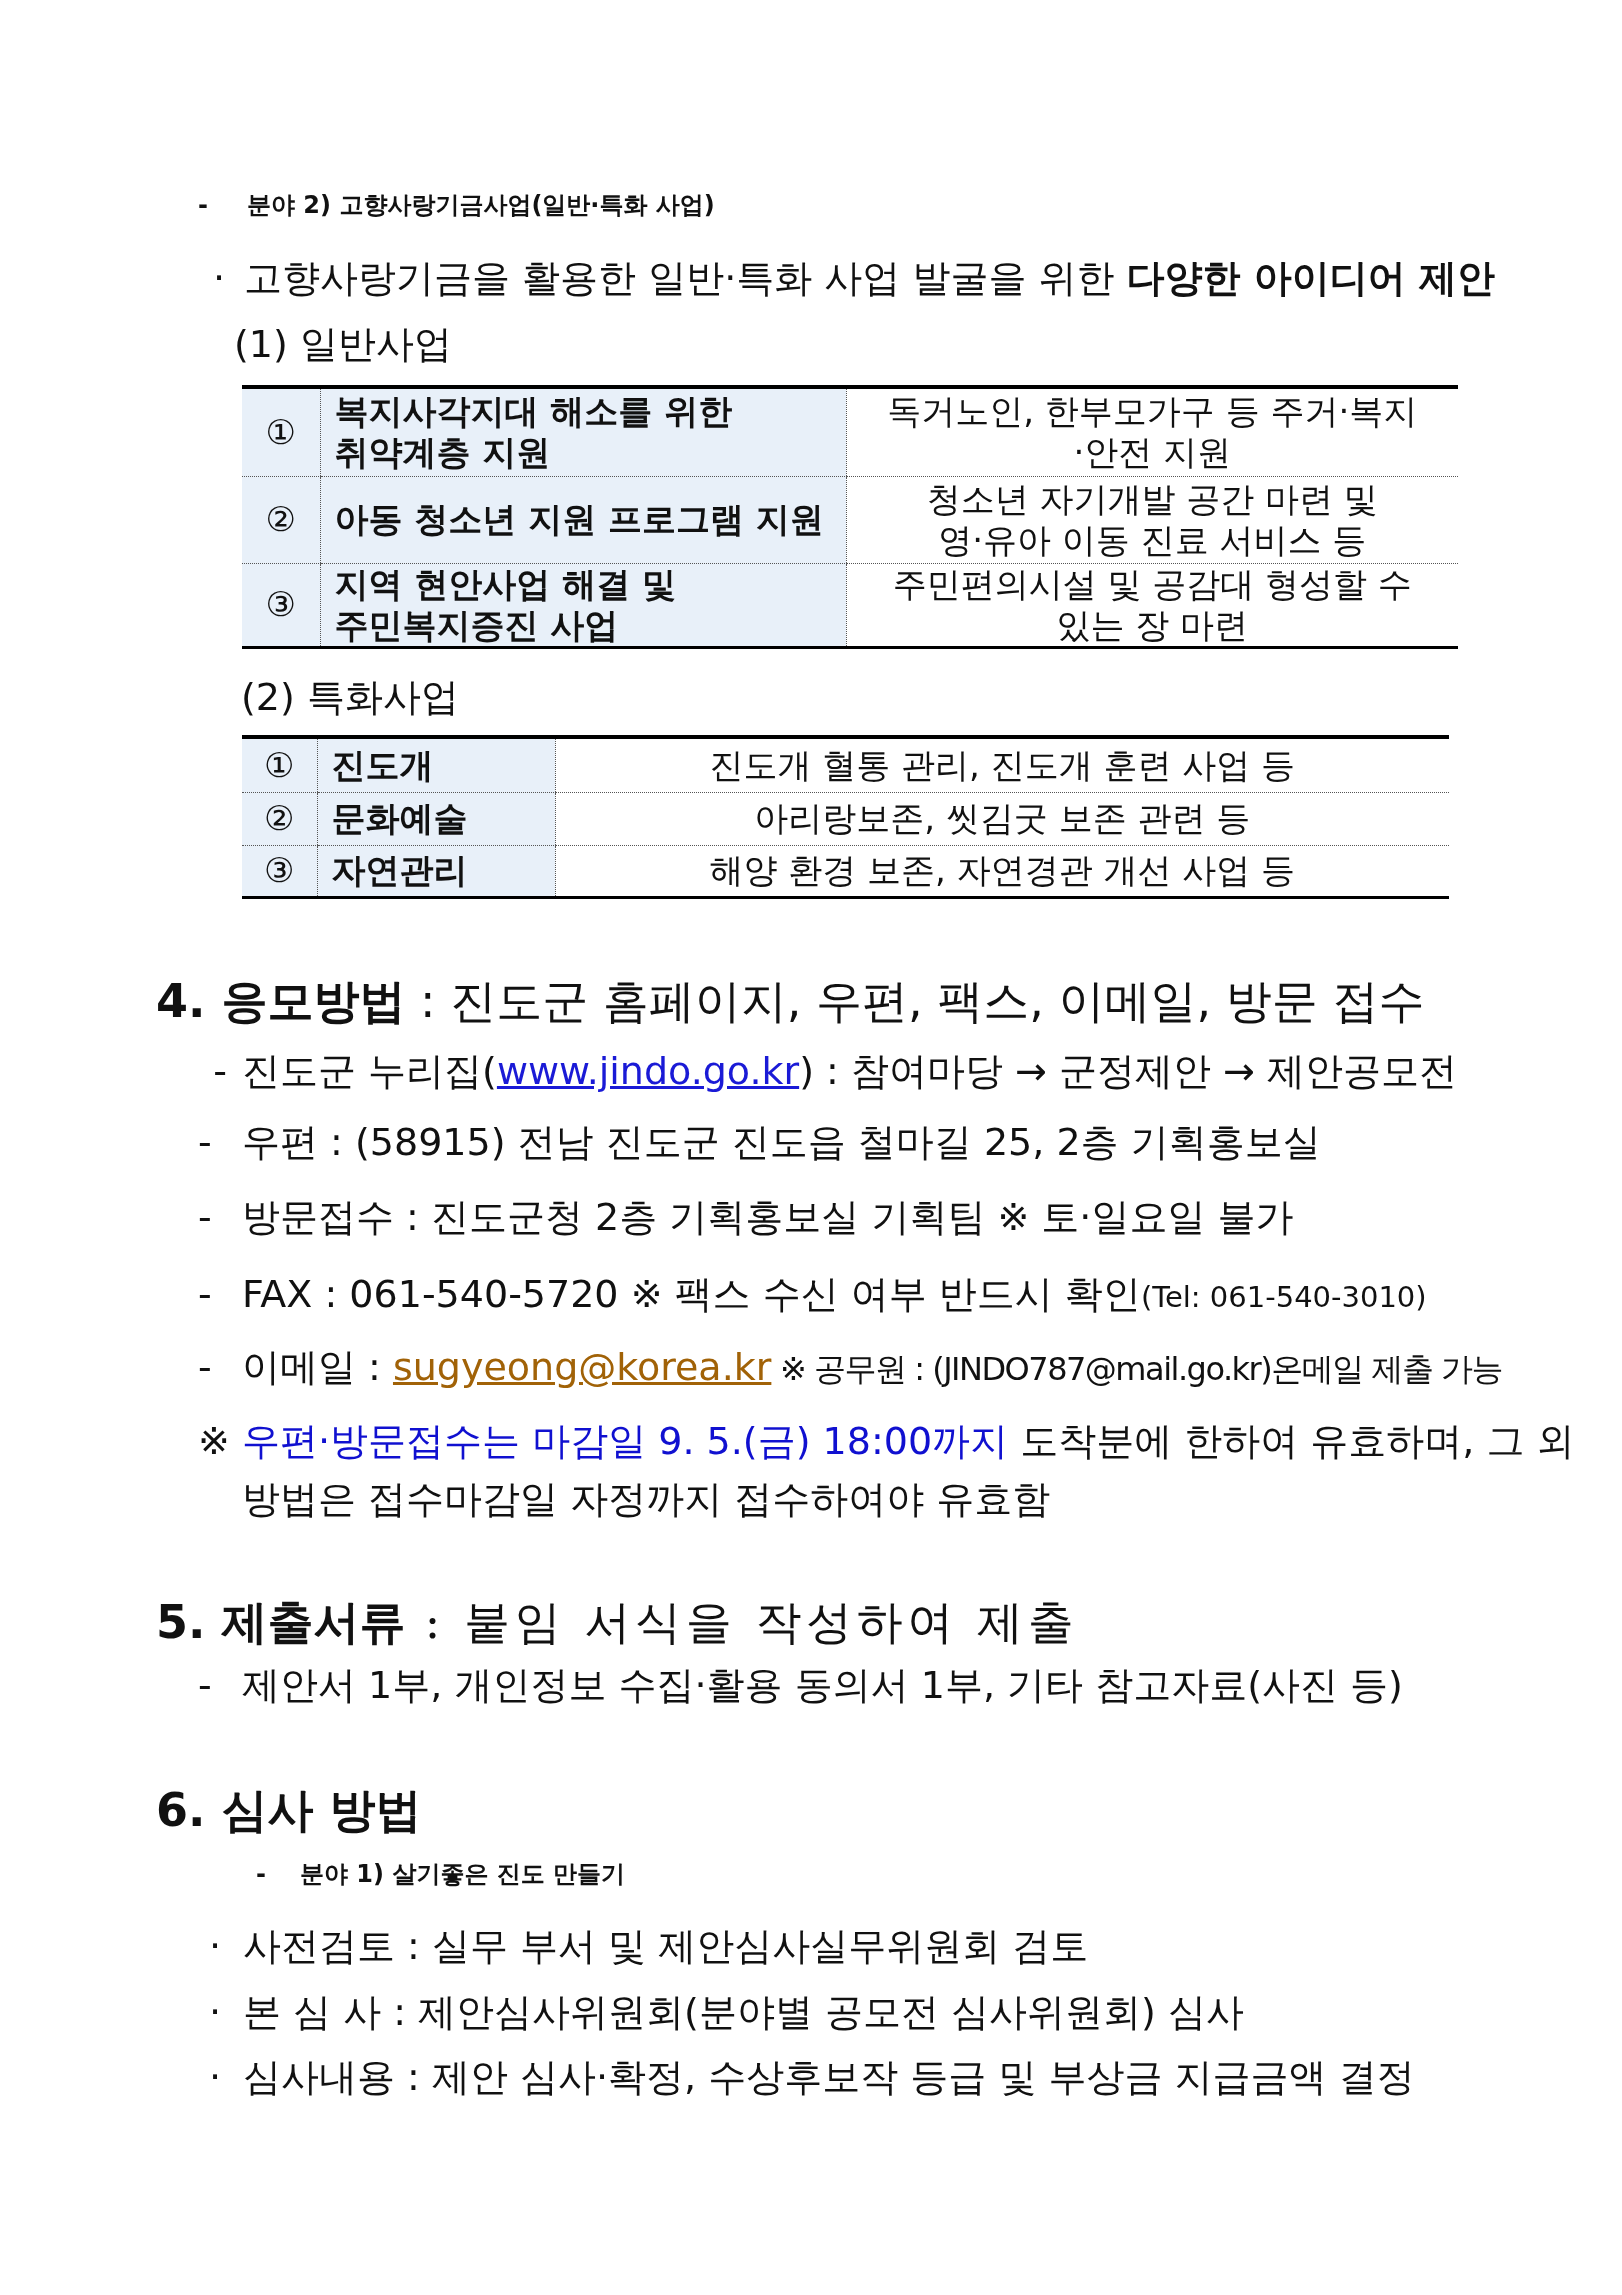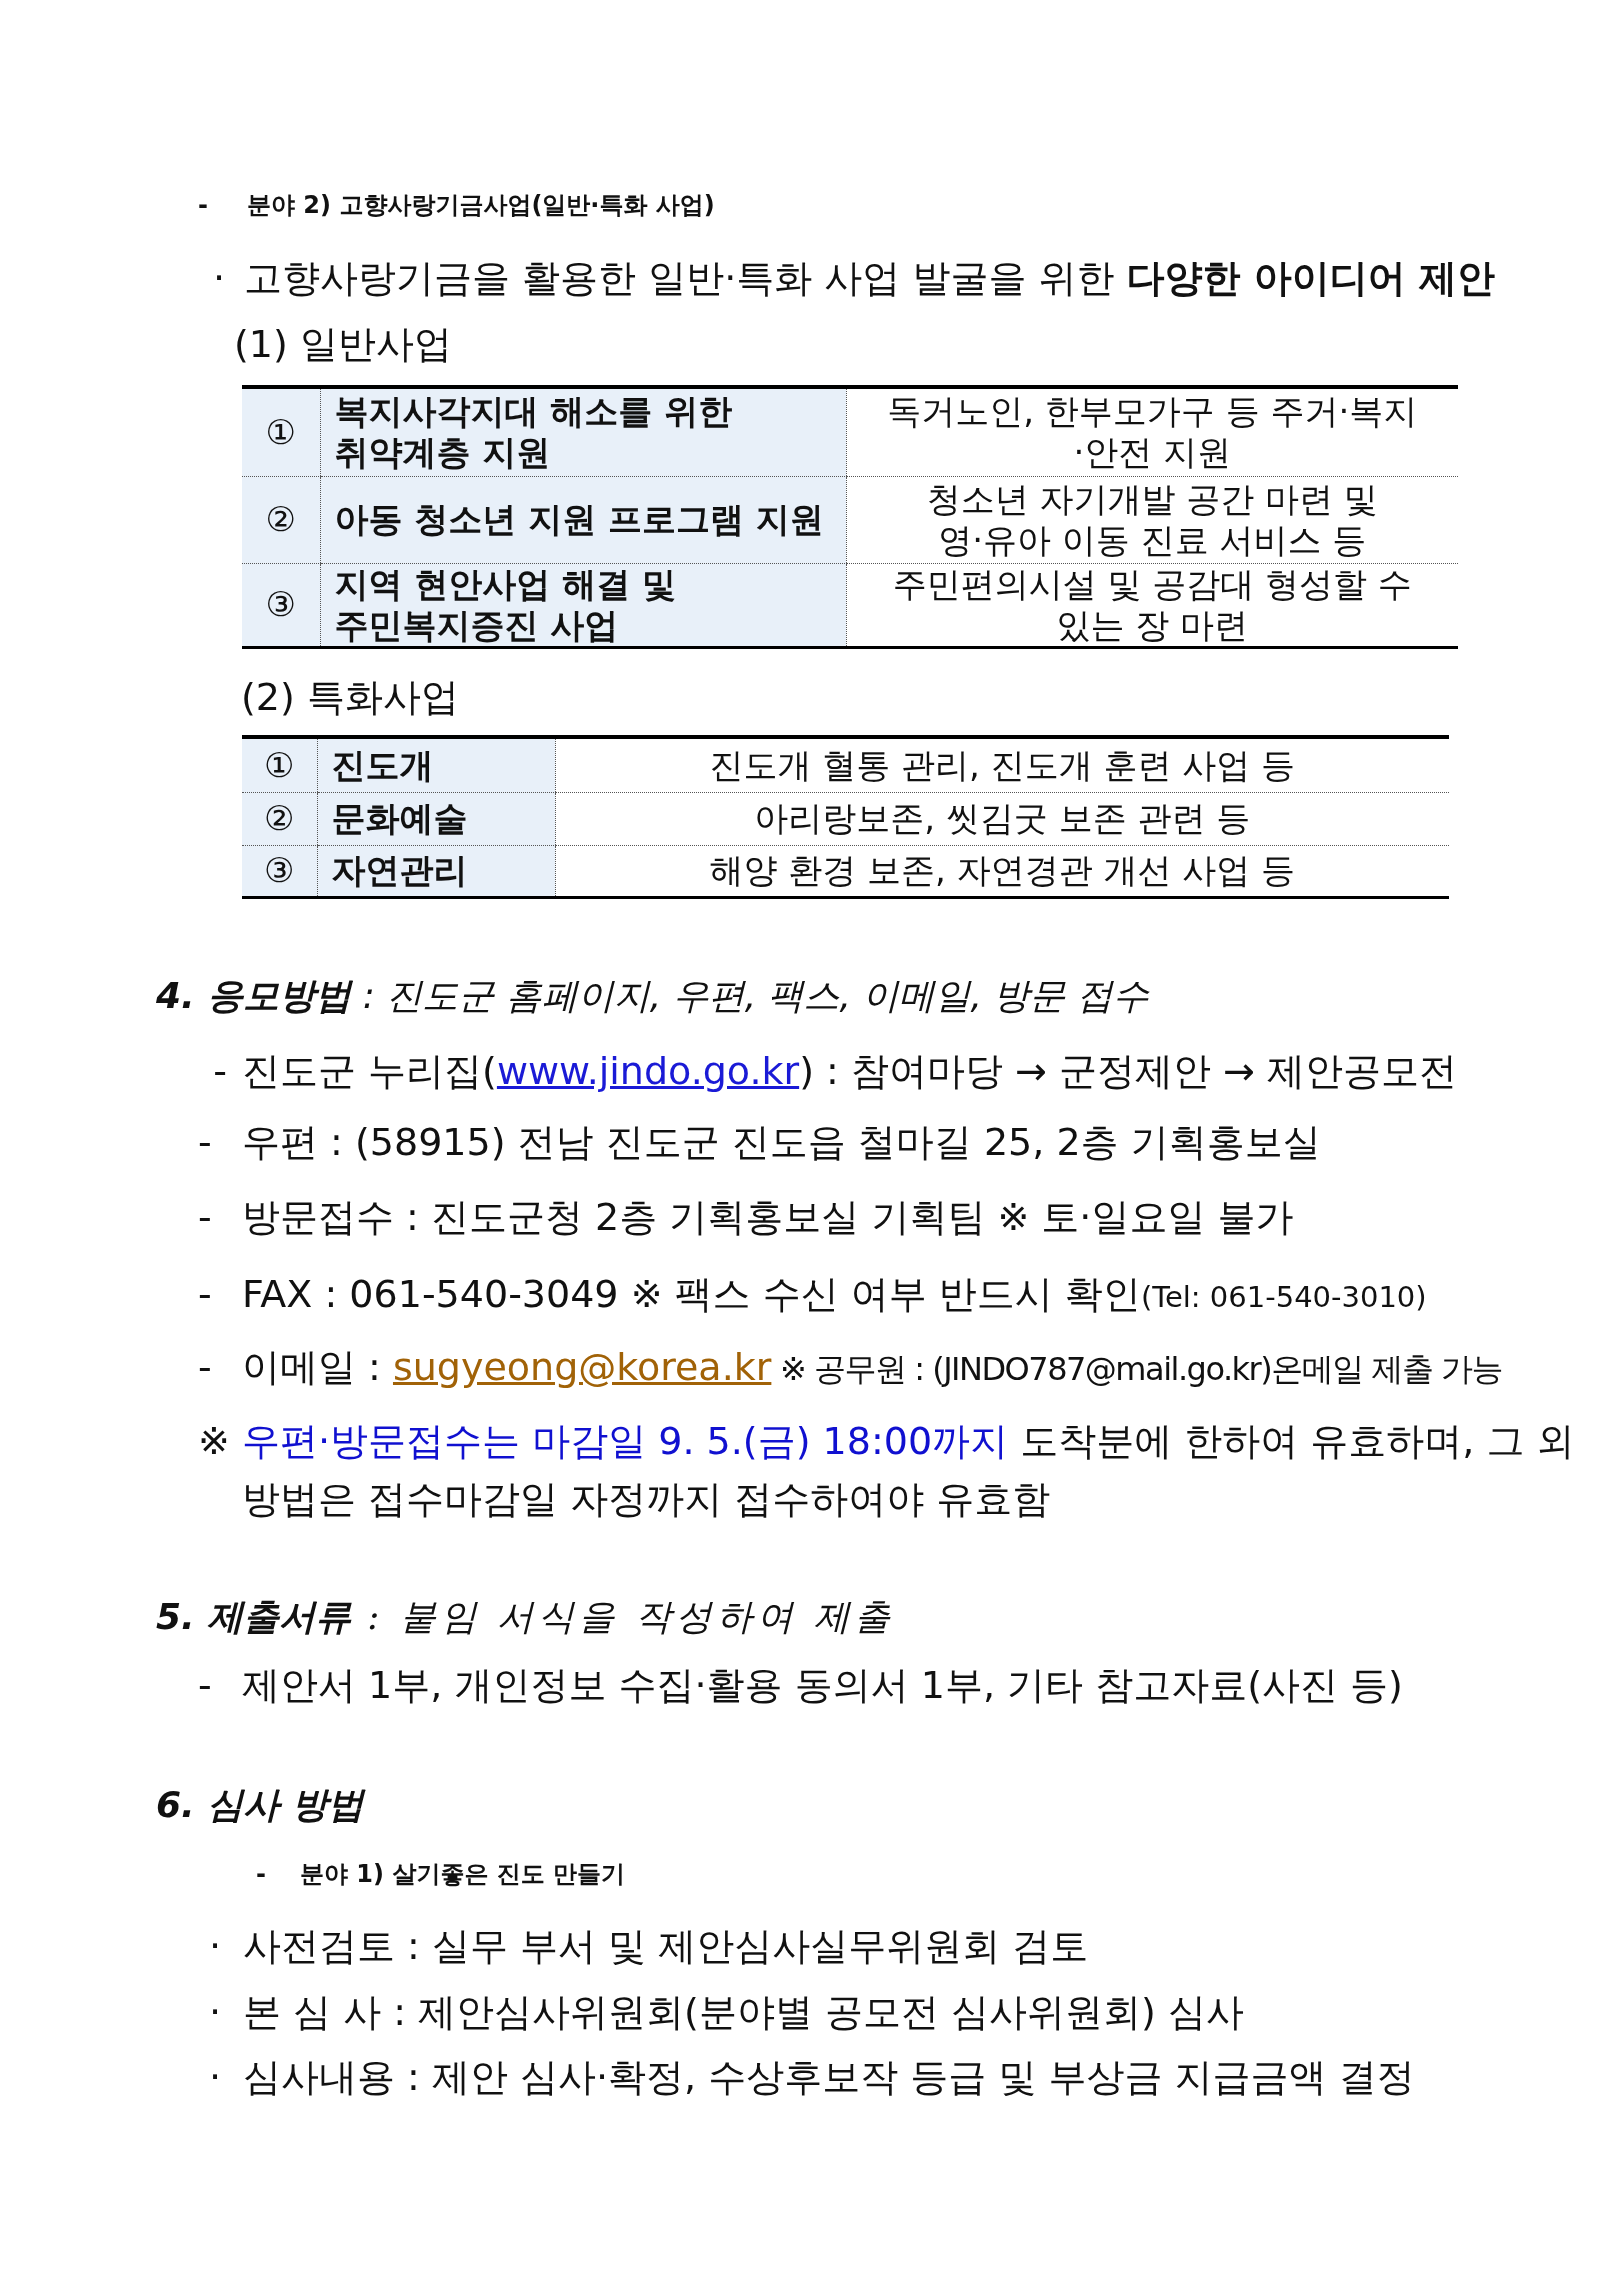--- a/index.html
+++ b/index.html
@@ -1,21 +1,21 @@
 <!DOCTYPE html>
 <html style="font-size:12.3px"><head>
 <meta charset="utf-8">
 <style>
   html, body { margin: 0; padding: 0; background: #ffffff; }
   body { width: 1623px; height: 2295px; position: relative; overflow: hidden;
          font-family: "DejaVu Sans", "Liberation Sans", sans-serif; color: #111; }
   .line { position: absolute; white-space: nowrap; line-height: 1; }
   .h-sub { font-size: 24px; font-weight: bold; }
   .body { font-size: 38px; }
-  .sec { font-size: 36px; font-weight: bold; font-style: italic; }
+  .sec { font-size: 46px; font-weight: bold; }
   .sec .rest { font-weight: normal; }
   .sec5 .rest { font-family: "DejaVu Serif", "Liberation Serif", serif; letter-spacing: 4.6px; }
   .b { font-weight: bold; }
   .small { font-size: 29px; }
   .xs { font-size: 32px; }
   .blue { color: #1010d0; }
   a.link { color: #1a1ad6; text-decoration: underline; }
   a.mail { color: #a16207; text-decoration: underline; }
   .marker { display: inline-block; }
 
@@ -113,21 +113,21 @@
 
 <div class="line body" style="left:198px; top:1123px;">
   <span class="marker" style="width:44px;">-</span><span>우편 : (58915) 전남 진도군 진도읍 철마길 25, 2층 기획홍보실</span>
 </div>
 
 <div class="line body" style="left:198px; top:1198px;">
   <span class="marker" style="width:44px;">-</span><span>방문접수 : 진도군청 2층 기획홍보실 기획팀  ※ 토·일요일 불가</span>
 </div>
 
 <div class="line body" style="left:198px; top:1275px;">
-  <span class="marker" style="width:44px;">-</span><span>FAX : 061-540-3049 ※ 팩스 수신 여부 반드시 확인</span><span class="small">(Tel: 061-540-3010)</span>
+  <span class="marker" style="width:44px;">-</span><span>FAX : 061-540-5720 ※ 팩스 수신 여부 반드시 확인</span><span class="small">(Tel: 061-540-3010)</span>
 </div>
 
 <div class="line body" style="left:198px; top:1348px;">
   <span class="marker" style="width:44px;">-</span><span>이메일 : </span><a class="mail">sugyeong@korea.kr</a><span class="xs" style="letter-spacing:-1.5px;">  ※ 공무원 : (JINDO787@mail.go.kr)온메일 제출 가능</span>
 </div>
 
 <div class="line body" style="left:198px; top:1422px;">
   <span class="marker" style="width:44px;">※</span><span class="blue">우편·방문접수는 마감일 9. 5.(금) 18:00까지</span><span> 도착분에 한하여 유효하며, 그 외</span>
 </div>
 <div class="line body" style="left:242px; top:1480px;">방법은 접수마감일 자정까지 접수하여야 유효함</div>

